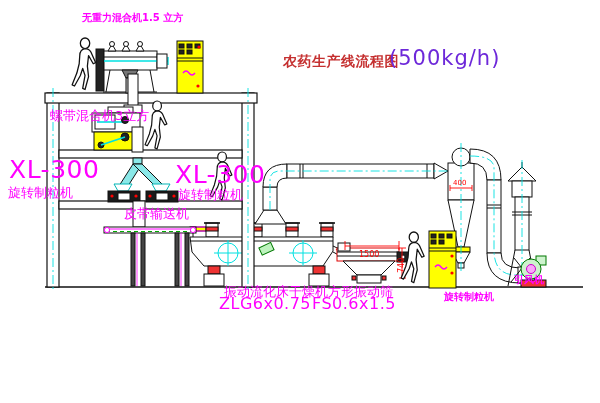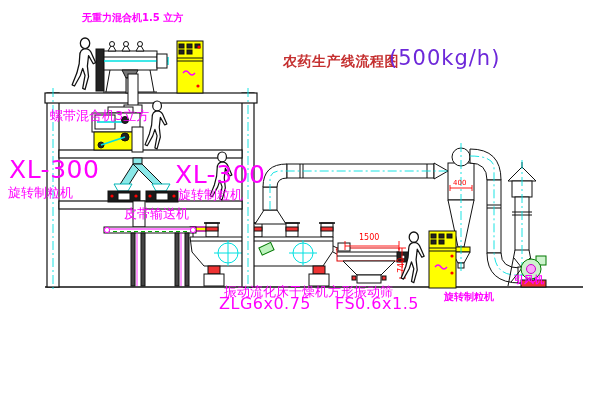--- a/index.html
+++ b/index.html
@@ -280,22 +280,22 @@
 <div class="lbl s9" style="left:8px;top:186px;">旋转制粒机</div>
 <div class="lbl xl" style="left:175px;top:162px;">XL-300</div>
 <div class="lbl s9" style="left:178px;top:188px;">旋转制粒机</div>
 
 <div class="lbl s9" style="left:124px;top:207px;">皮带输送机</div>
 
 <div class="lbl s9" style="left:224px;top:285px;text-align:right;">振动流化床干燥机</div>
 <div class="lbl model" style="left:219px;top:296px;">ZLG6x0.75</div>
 
 <div class="lbl s9" style="left:328px;top:285px;text-align:right;">方形振动筛</div>
-<div class="lbl model" style="left:335px;top:296px;">FS0.6x1.5</div>
+<div class="lbl model" style="left:312px;top:296px;">FS0.6x1.5</div>
 
 <div class="lbl s10" style="left:444px;top:292px;">旋转制粒机</div>
 <div class="lbl s10" style="left:514px;top:276px;font-family:Liberation Mono, monospace;">引风机</div>
 
-<div class="dim d8" style="left:359px;top:233px;">1500</div>
+<div class="dim d8" style="left:359px;top:250px;">1500</div>
 <div class="dim d8 rot" style="left:397px;top:273px;">740</div>
 <div class="dim d7" style="left:453px;top:179px;">400</div>
 
 </div>
 
 </body></html>

